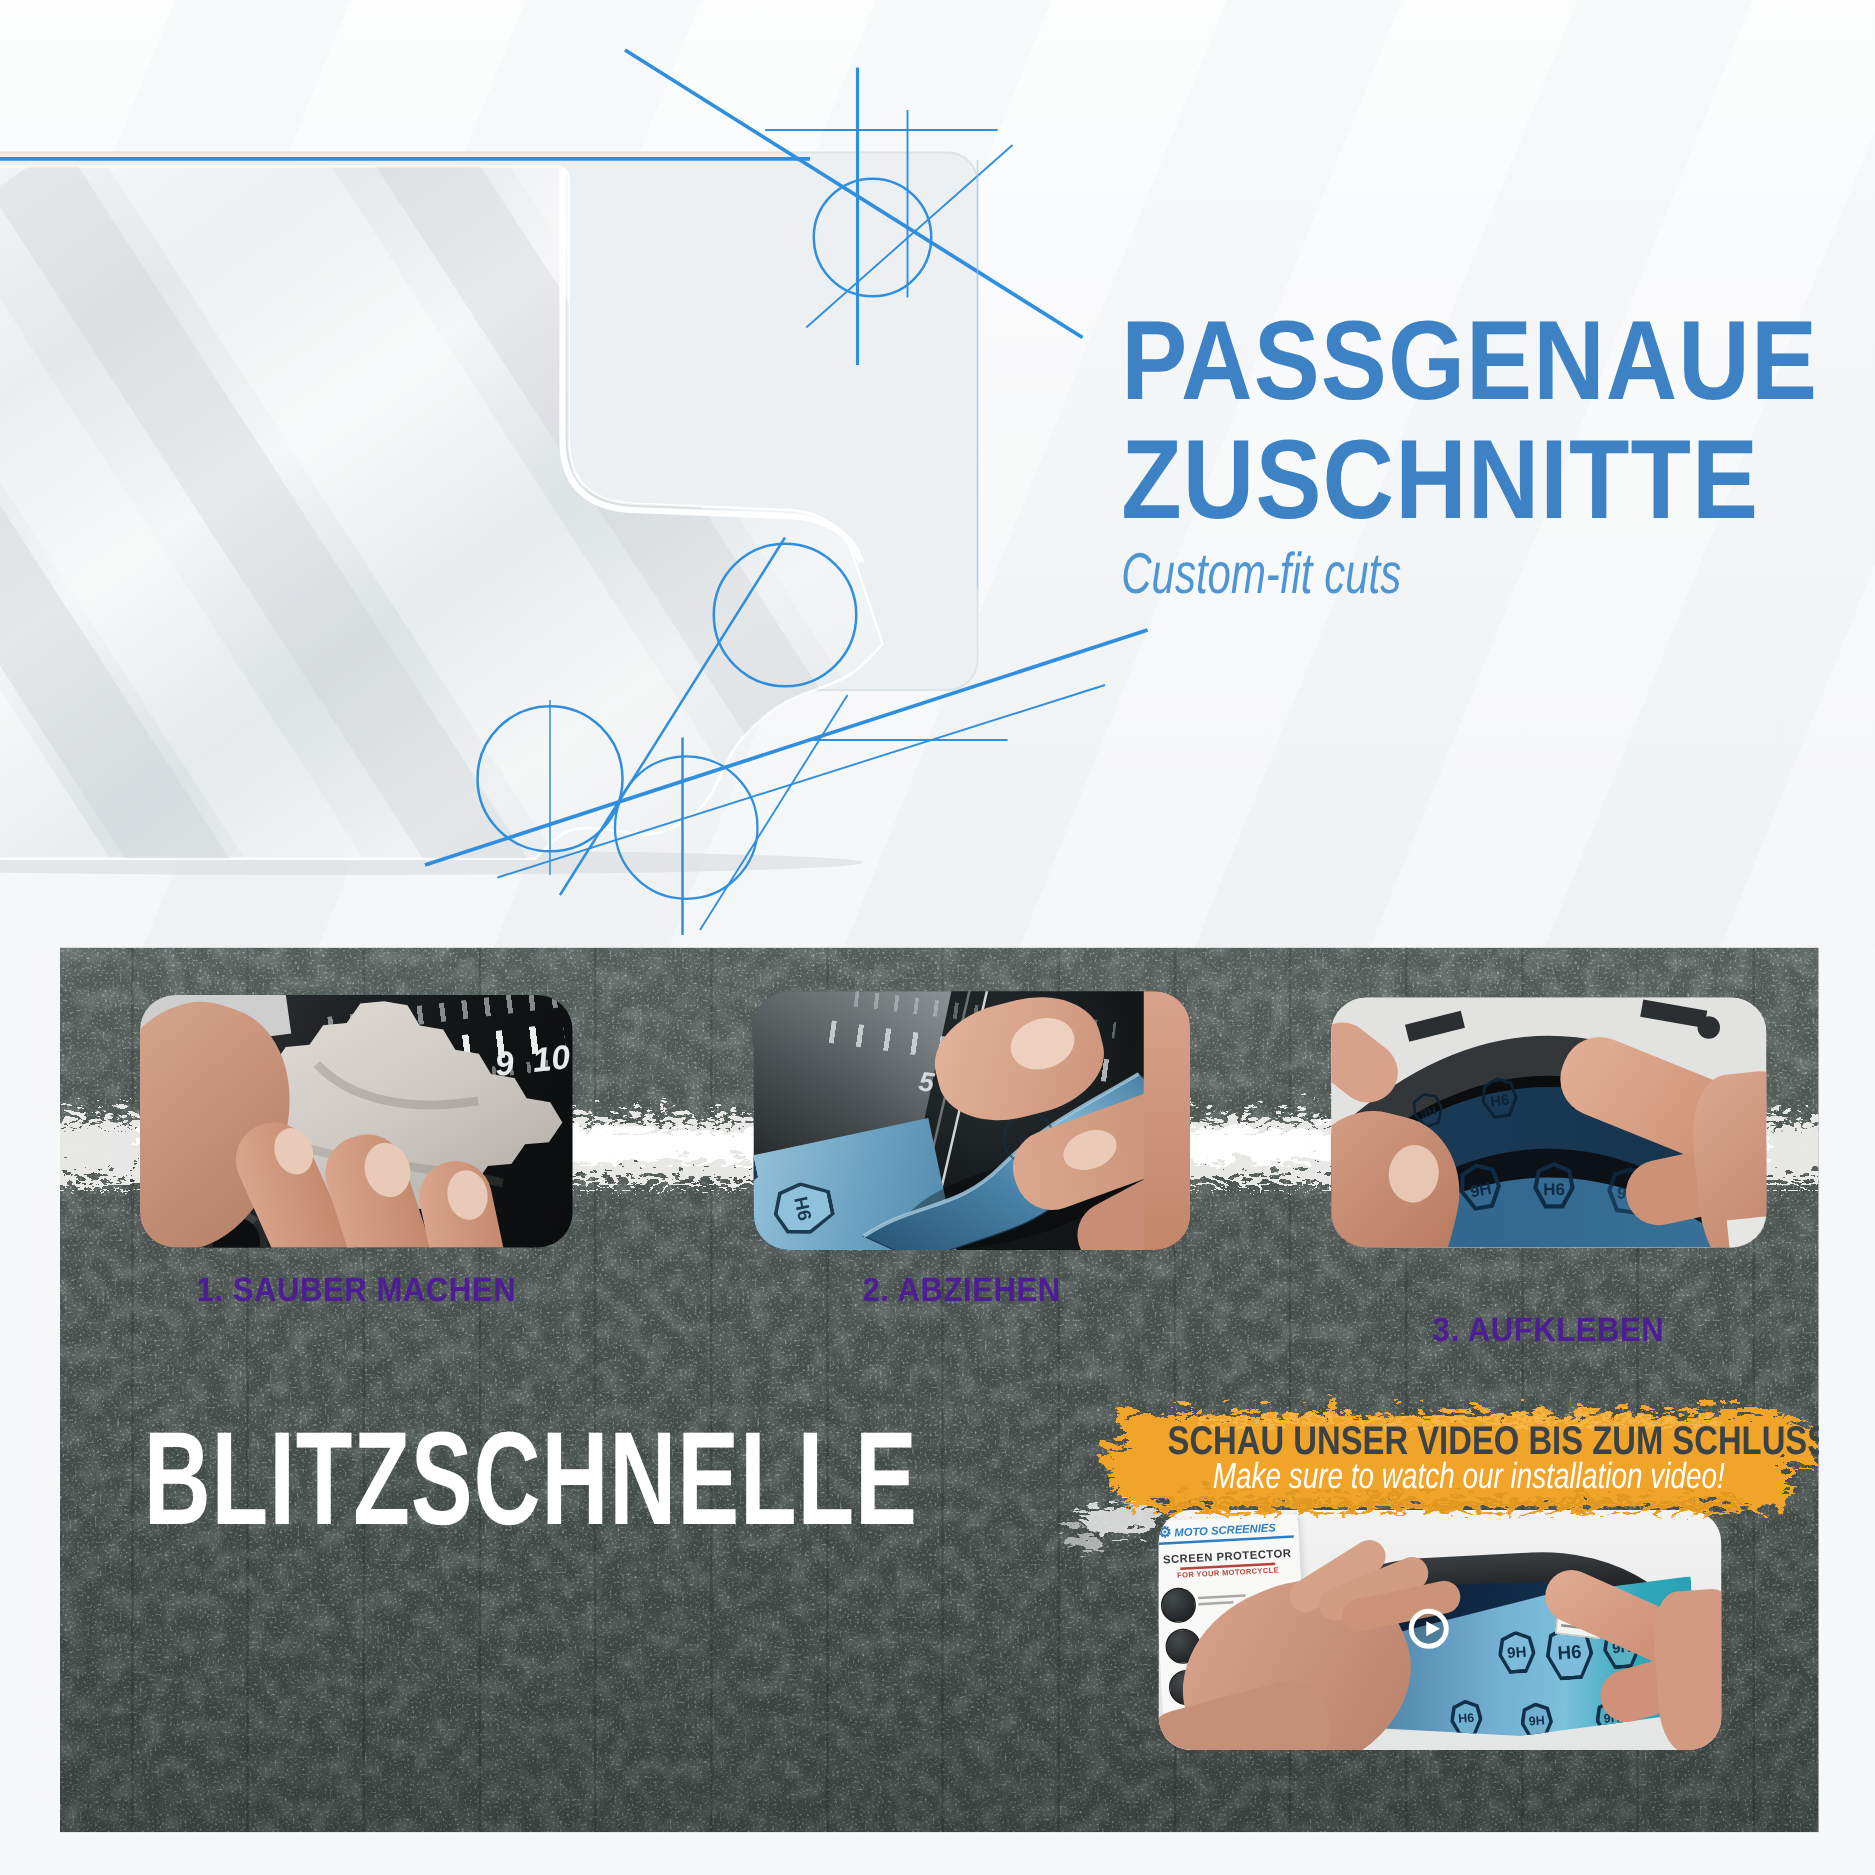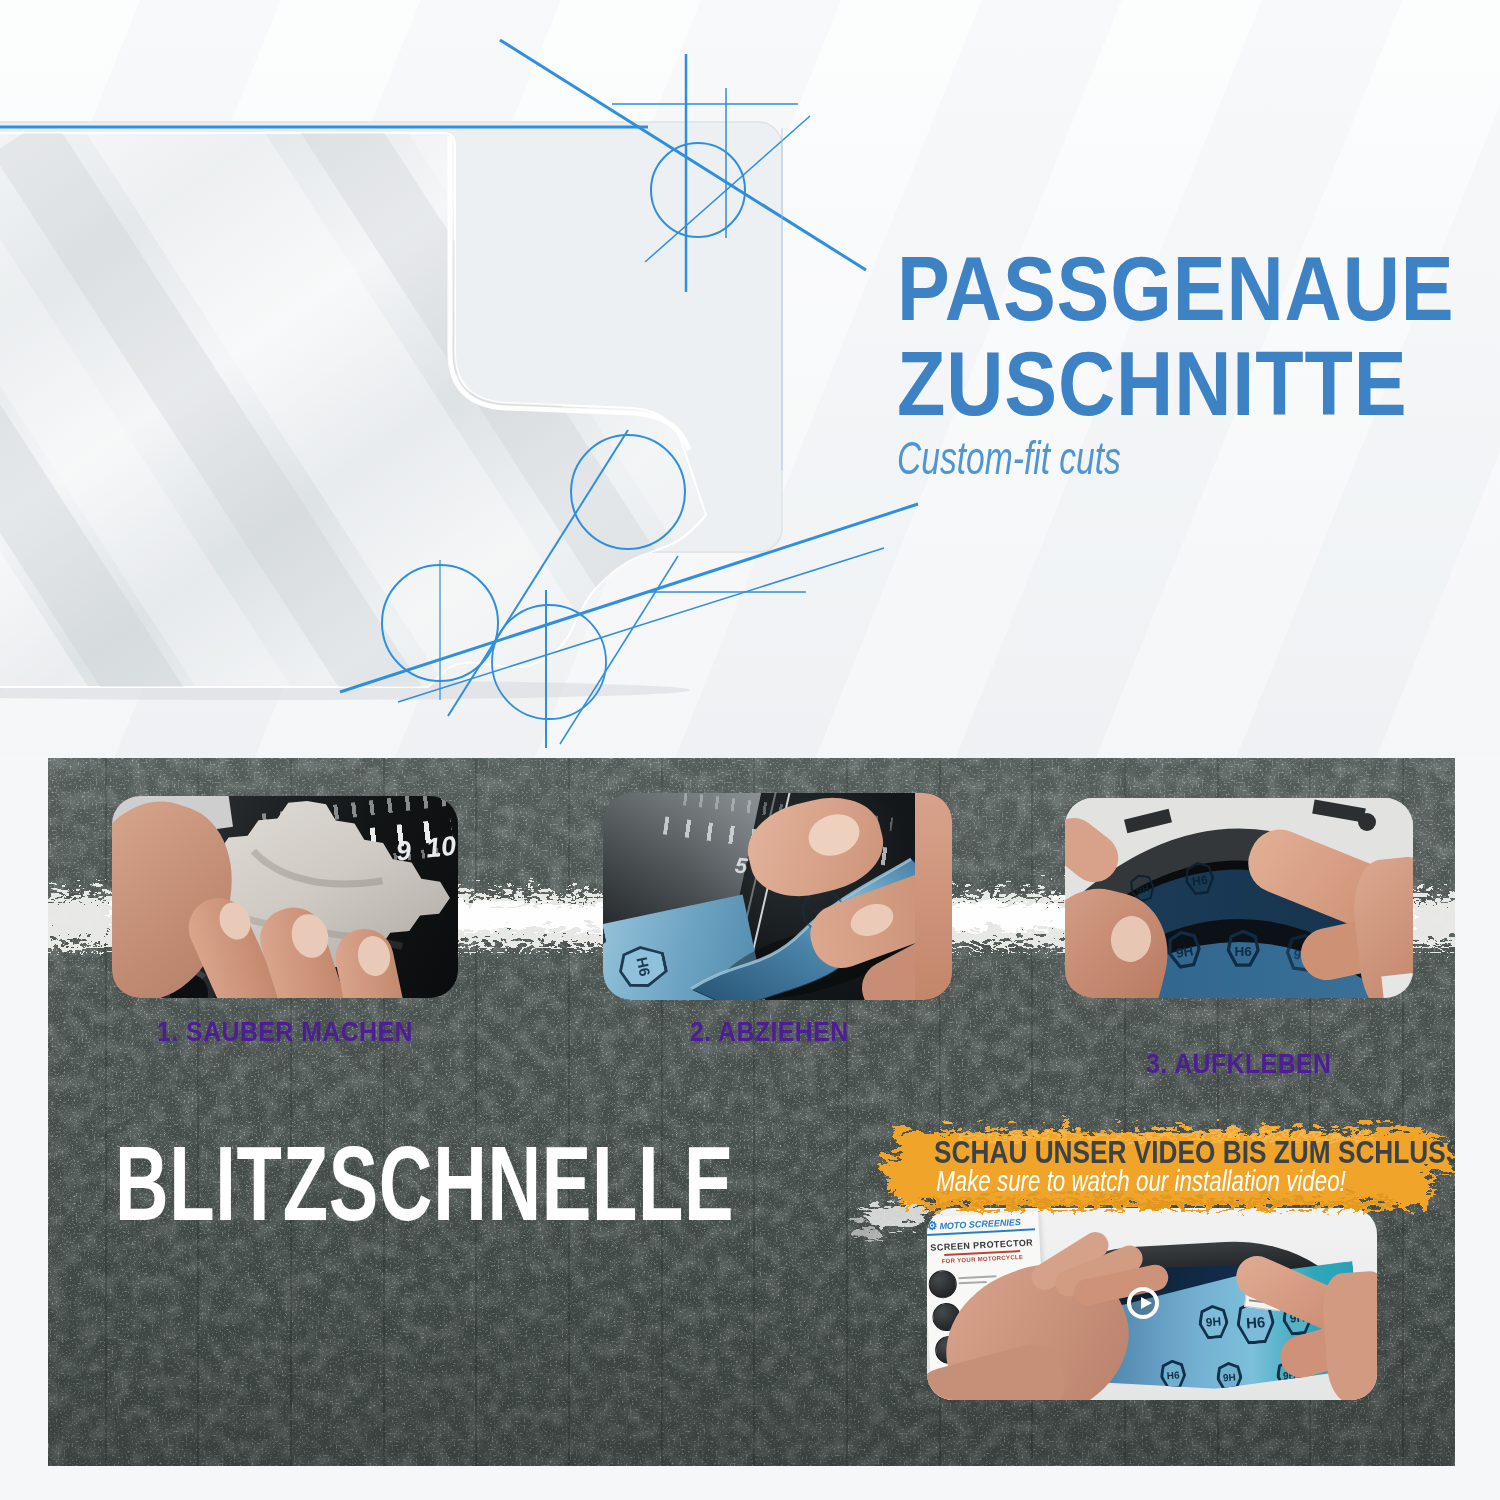--- a/index.html
+++ b/index.html
@@ -23,21 +23,21 @@
   .caption{position:absolute;text-align:center;color:#4c1d95;z-index:2;}
   .cap-title{font-size:27px;line-height:30px;font-weight:bold;letter-spacing:.5px;}
   .cap-sub{font-size:28px;line-height:34px;font-style:italic;}
   .big-line{position:absolute;left:67px;height:92px;line-height:92px;font-size:106px;font-weight:bold;color:#ffffff;z-index:2;letter-spacing:1px;}
   .big-sub{position:absolute;left:67px;top:552px;font-size:48px;line-height:56px;font-style:italic;color:#f3f4f4;z-index:2;}
   .bottom-strip{position:absolute;left:0;top:1466px;width:1500px;height:34px;background:#f6f7f8;}
 
   
   .banner-svg{position:absolute;left:810px;top:346px;z-index:6;}
   .banner-title{position:absolute;left:827px;top:377px;width:566px;text-align:center;font-size:32px;line-height:34px;font-weight:bold;color:#3b4348;z-index:7;}
-  .banner-sub{position:absolute;left:827px;top:407px;width:566px;text-align:left;font-size:29px;line-height:32px;font-style:italic;color:#ffffff;z-index:7;}
+  .banner-sub{position:absolute;left:827px;top:407px;width:566px;text-align:right;font-size:29px;line-height:32px;font-style:italic;color:#ffffff;z-index:7;}
 
   
   .hexshield{position:absolute;display:flex;align-items:center;justify-content:center;font-weight:bold;}
   .hexshield::before{content:"";position:absolute;inset:0;background:var(--oc,#13304a);
      clip-path:polygon(50% 0,90% 15%,100% 54%,73% 100%,27% 100%,0 54%,10% 15%);}
   .hexshield::after{content:"";position:absolute;inset:3px;background:var(--ic,#7ab5d4);
      clip-path:polygon(50% 0,90% 15%,100% 54%,73% 100%,27% 100%,0 54%,10% 15%);}
   .hexshield span{position:relative;z-index:1;color:var(--oc,#13304a);}
 
   

